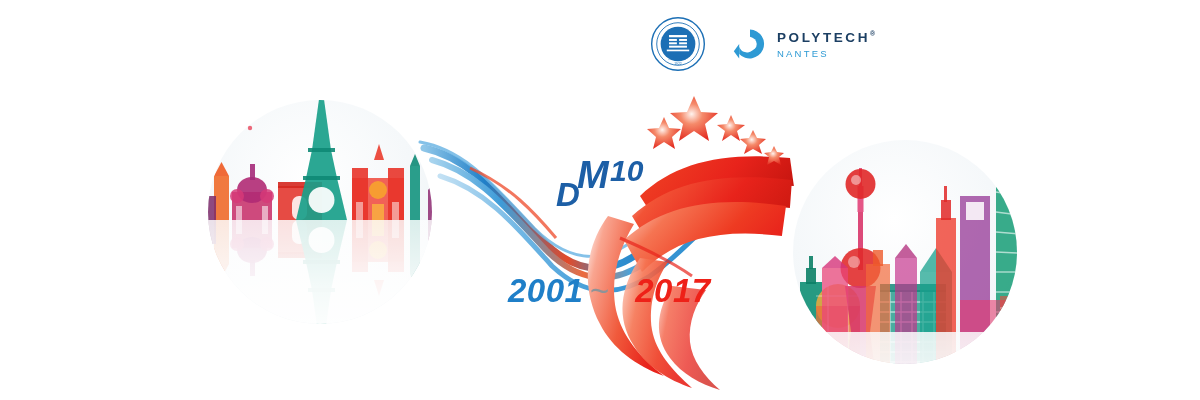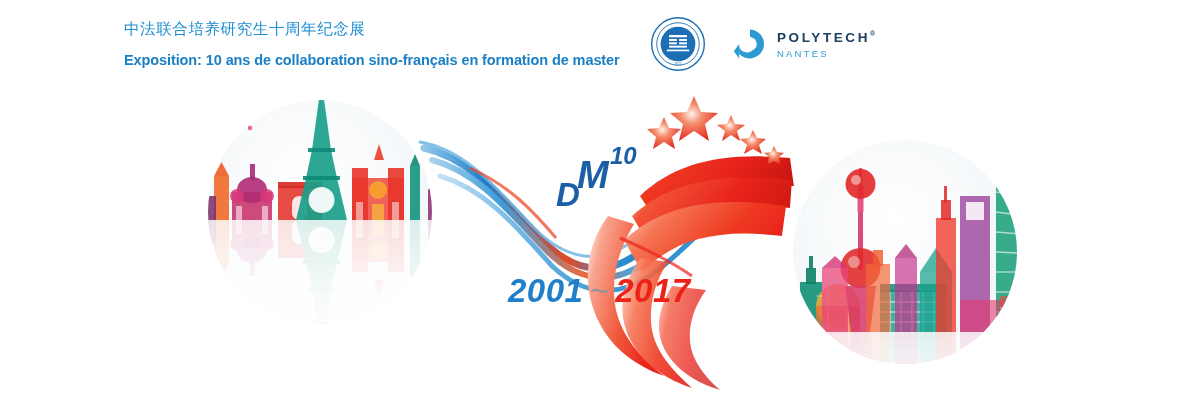--- a/index.html
+++ b/index.html
@@ -108,39 +108,39 @@
   }
   .dm10 .m {
     position: absolute;
     left: 21px;
     top: 12px;
     font-size: 38px;
   }
   .dm10 .ten {
     position: absolute;
     left: 54px;
-    top: 0px;
-    font-size: 24px;
+    top: 12px;
+    font-size: 30px;
   }
 
   .years {
     position: absolute;
     left: 508px;
     top: 274px;
     font-family: "Liberation Sans", "DejaVu Sans", sans-serif;
     font-style: italic;
     font-weight: bold;
     font-size: 33px;
     letter-spacing: 0.5px;
     line-height: 1;
     white-space: nowrap;
   }
   .years .y-start { color: #1f7fc8; }
   .years .y-sep { color: #8e9398; font-weight: normal; padding: 0 6px; }
-  .years .y-end { color: #ee2118; }
+  .years .y-end { color: #ee2118; margin-left: 20px; }
 </style>
 </head>
 <body>
 
 <div id="banner">
 
   <svg id="artwork" viewBox="0 0 1200 400">
     <defs>
 
       <radialGradient id="circBg" cx="45%" cy="35%" r="75%">
@@ -400,24 +400,20 @@
 
     <g fill="url(#starG)">
       <polygon points="694,96 701,112 718,113 705,124 709,141 694,131 679,141 683,124 670,113 687,112"></polygon>
       <polygon points="664,117 669,128 681,129 672,137 675,149 664,142 653,149 656,137 647,129 659,128"></polygon>
       <polygon points="731,115 735,124 745,125 737,131 740,141 731,135 722,141 725,131 717,125 727,124"></polygon>
       <polygon points="753,130 757,138 766,139 759,145 762,154 753,149 744,154 747,145 740,139 749,138"></polygon>
       <polygon points="774,146 777,152 784,153 779,157 781,165 774,161 767,165 769,157 764,153 771,152"></polygon>
     </g>
   </svg>
 
-  <div class="header-text">
-    <div class="title-cn">中法联合培养研究生十周年纪念展</div>
-    <div class="title-fr">Exposition: 10 ans de collaboration sino-français en formation de master</div>
-  </div>
 
   <div class="logo-row">
 
     <svg class="seal-logo" viewBox="0 0 100 100">
       <circle cx="50" cy="50" r="47" fill="none" stroke="#1c6fb5" stroke-width="2.5"></circle>
       <circle cx="50" cy="50" r="38" fill="none" stroke="#1c6fb5" stroke-width="1.6"></circle>
       <circle cx="50" cy="50" r="31" fill="#1c6fb5"></circle>
       <g fill="#ffffff">
         <rect x="34" y="34" width="32" height="4"></rect>
         <rect x="34" y="41" width="14" height="3.5"></rect>

